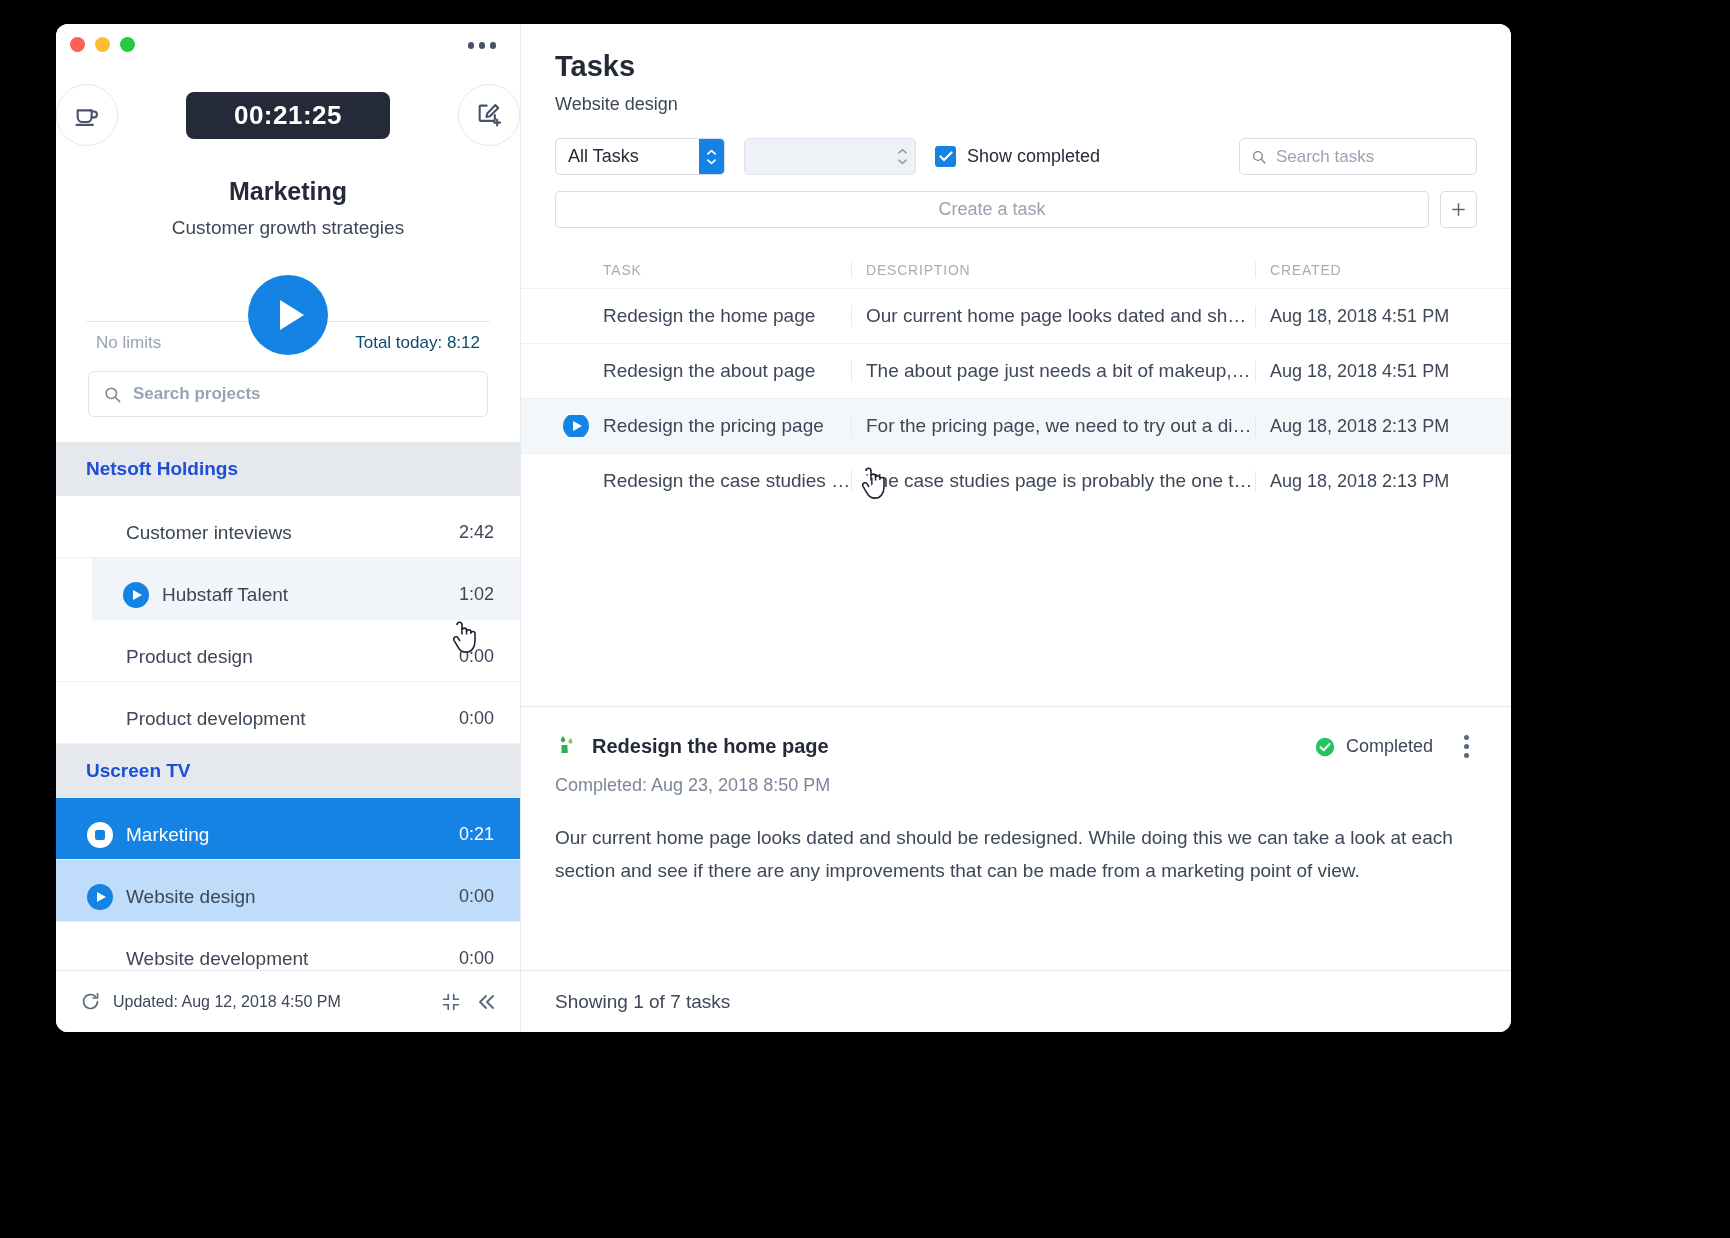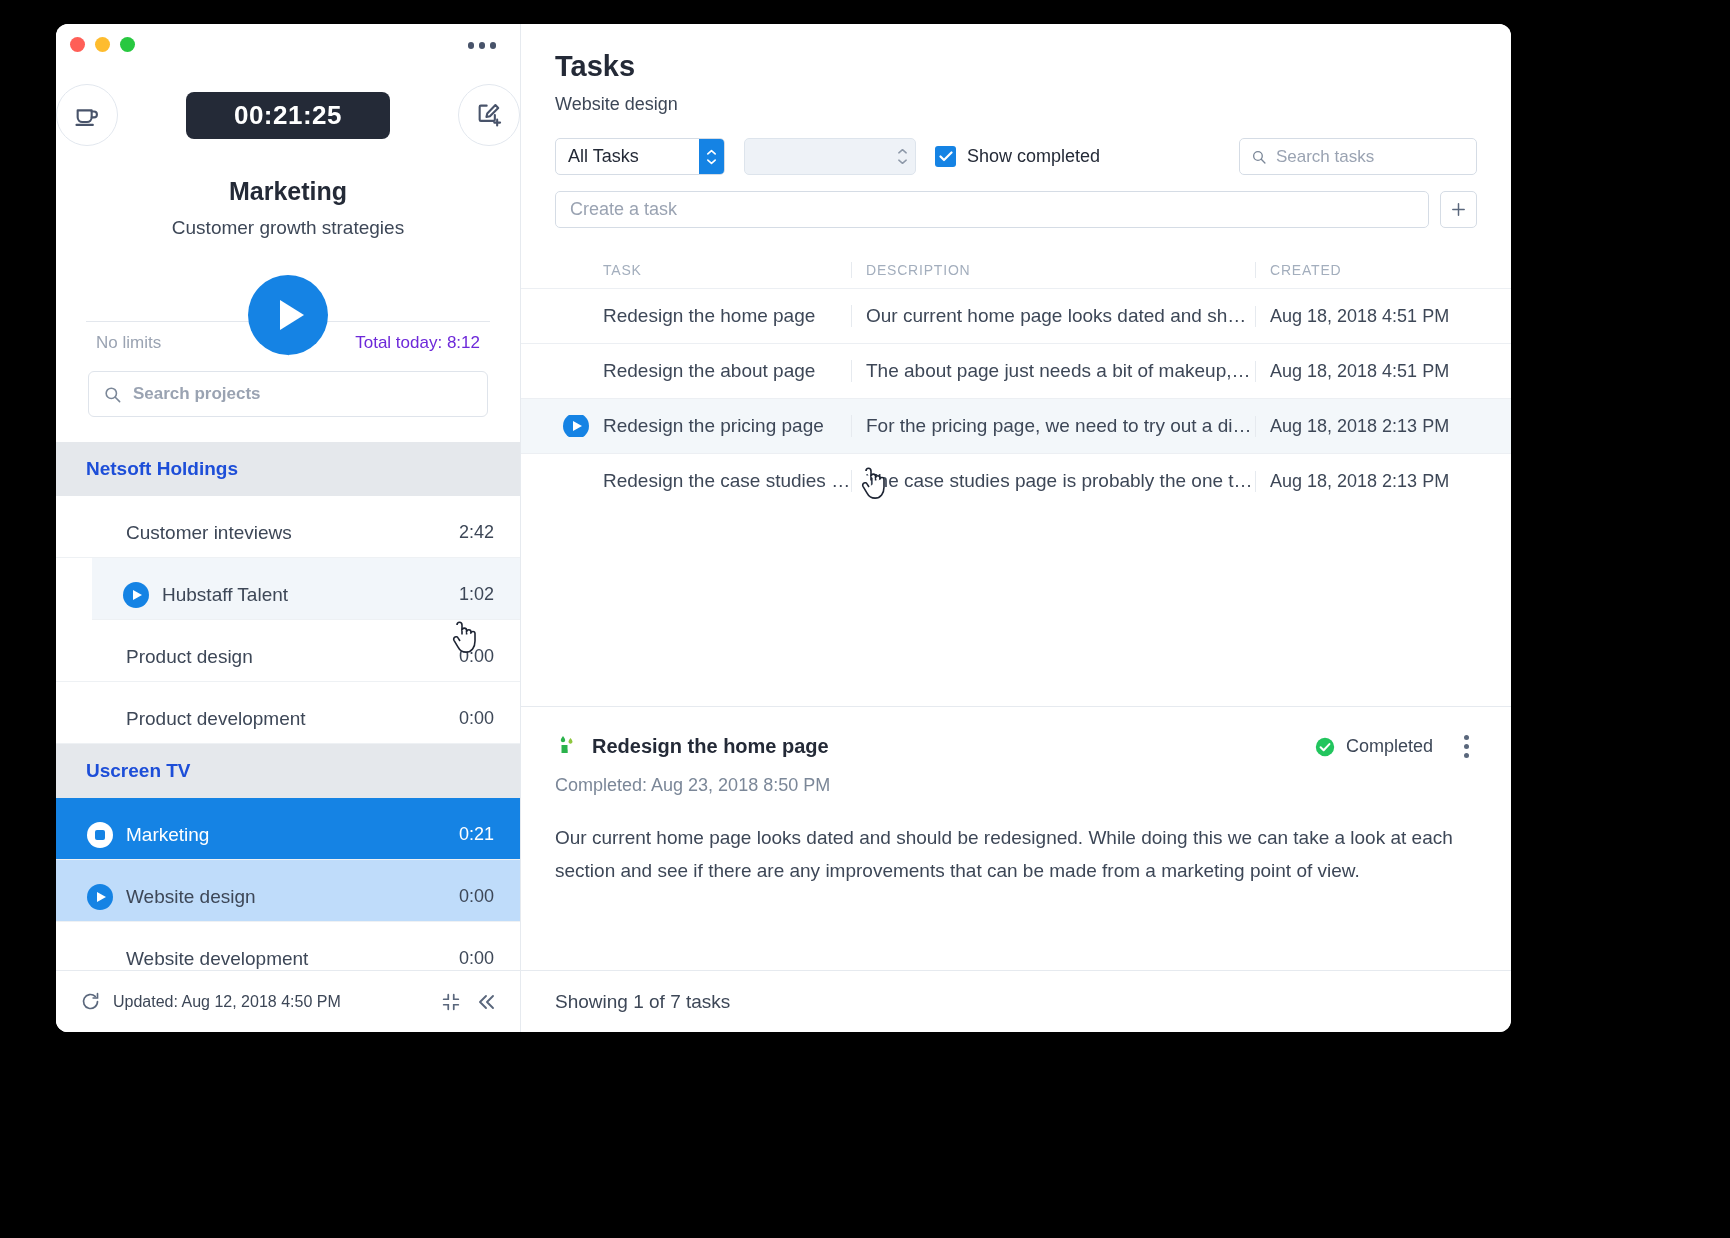--- a/index.html
+++ b/index.html
@@ -130,21 +130,21 @@
   }
   .play-labels {
     position: absolute;
     top: 76px; left: 0; right: 0;
     display: flex;
     justify-content: space-between;
     padding: 0 40px;
     font-size: 17px;
   }
   .no-limits { color: #9aa3b2; }
-  .total-today { color: #6d28d9; }
+  .total-today { color: #0c4a6e; }
 
   .search-projects {
     margin: 8px 32px 0 32px;
     height: 46px;
     border: 1px solid #dfe4eb;
     border-radius: 6px;
     display: flex; align-items: center;
     padding: 0 14px;
     gap: 11px;
   }
@@ -341,20 +341,21 @@
     flex: 1;
     height: 37px;
     border: 1px solid #d5dce5;
     border-radius: 5px;
     padding: 12px 14px;
     font-size: 18px;
     color: #3d4757;
     outline: none;
     background: #fff;
     font-family: "Liberation Sans", sans-serif;
+    text-align: center;
   }
   .create-input::placeholder { color: #9aa3b2; }
   .add-btn {
     width: 37px; height: 37px;
     border: 1px solid #d5dce5;
     border-radius: 5px;
     background: #fff;
     display: flex; align-items: center; justify-content: center;
     cursor: pointer;
     flex: none;

